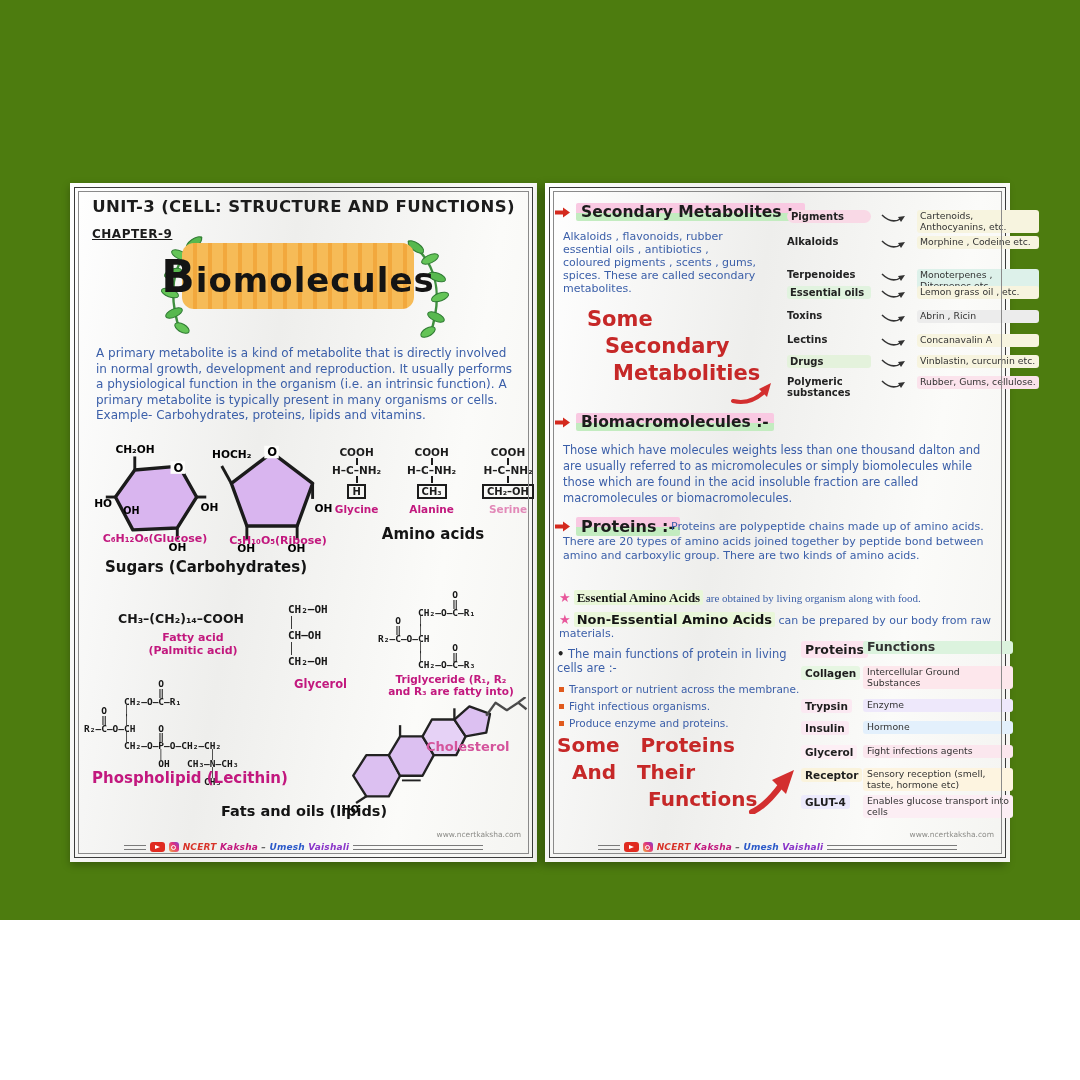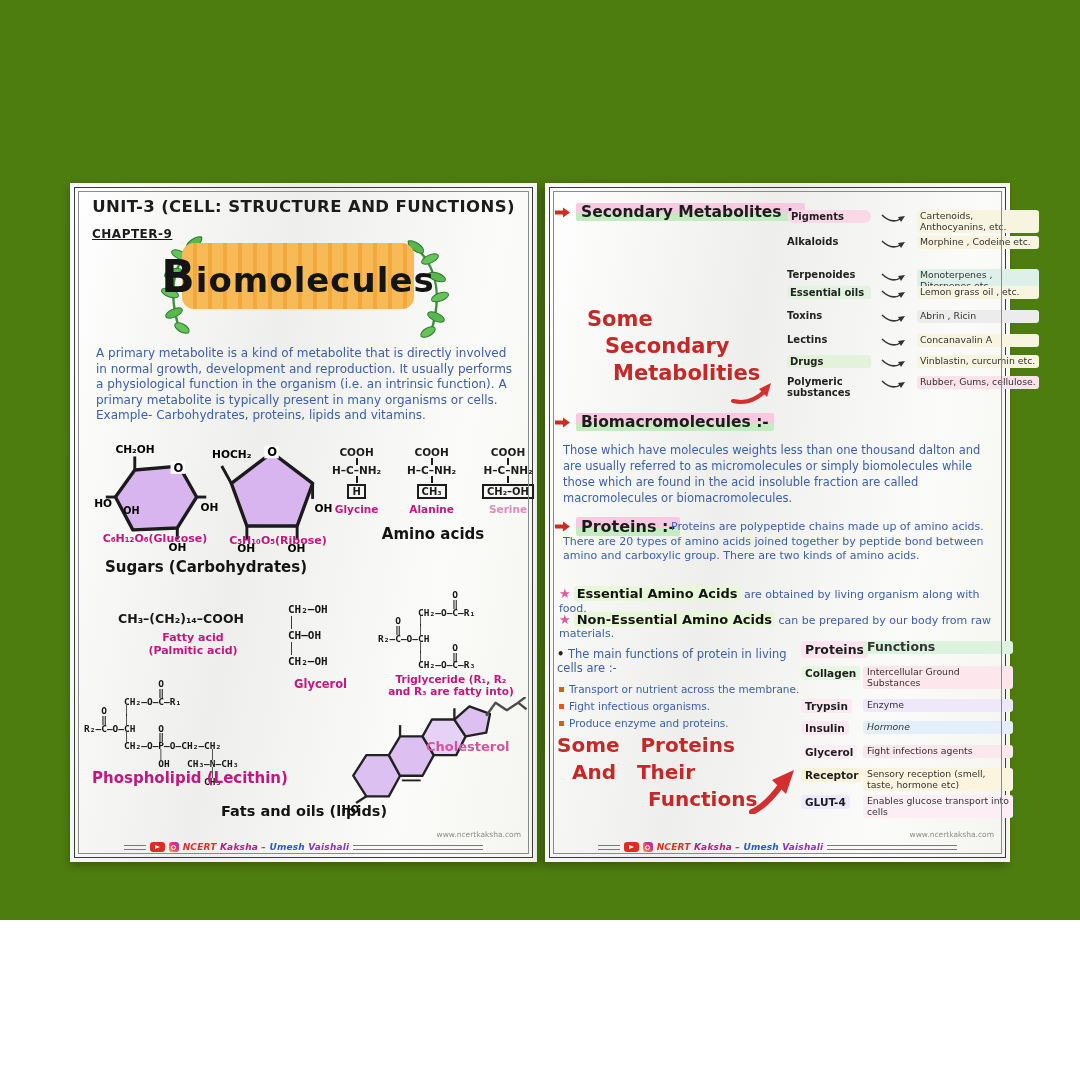--- a/index.html
+++ b/index.html
@@ -235,20 +235,21 @@
   </div>
 
   <div class="page page-right">
 
     <div class="abs sec-heading" style="top:20px;left:10px;">
       <svg width="16" height="11" viewBox="0 0 16 11">
           <polygon points="0,3.5 8,3.5 8,0.5 15,5.5 8,10.5 8,7.5 0,7.5" fill="#d42a1e"></polygon>
         </svg>
       <span class="hl" style="font-size:15.5px;">Secondary Metabolites :-</span>
     </div>
+    <div class="abs ink" style="top:47px;left:18px;width:196px;font-size:11px;line-height:13px;">Alkaloids , flavonoids, rubber essential oils , antibiotics , coloured pigments , scents , gums, spices. These are called secondary metabolites.</div>
 
     <div class="abs redtext" style="top:124px;left:42px;font-size:21px;">Some</div>
     <div class="abs redtext" style="top:151px;left:60px;font-size:21px;">Secondary</div>
     <div class="abs redtext" style="top:178px;left:68px;font-size:21px;">Metabolities</div>
     <svg class="abs" style="top:198px;left:186px;" width="42" height="24" viewBox="0 0 42 24">
       <path d="M2,20 Q20,24 34,10" fill="none" stroke="#d32f2f" stroke-width="4" stroke-linecap="round"></path>
       <polygon points="40,2 28,8 36,16" fill="#d32f2f"></polygon>
     </svg>
 
     <div class="sm-row r1">
@@ -327,21 +328,21 @@
     <div class="abs sec-heading" style="top:334px;left:10px;">
       <svg width="16" height="11" viewBox="0 0 16 11">
           <polygon points="0,3.5 8,3.5 8,0.5 15,5.5 8,10.5 8,7.5 0,7.5" fill="#d42a1e"></polygon>
         </svg>
       <span class="hl" style="font-size:16px;">Proteins :-</span>
     </div>
     <div class="abs ink" style="top:337px;left:18px;width:440px;font-size:11px;line-height:14.5px;">
       <span style="display:inline-block;width:108px;"></span><span>Proteins are polypeptide chains made up of amino acids. There are 20 types of amino acids joined together by peptide bond between amino and carboxylic group. There are two kinds of amino acids.</span>
     </div>
 
-    <div class="abs" style="top:404px;left:14px;width:446px;font-size:11px;line-height:14px;">
+    <div class="abs" style="top:404px;left:14px;width:446px;font-size:11px;line-height:22px;font-family:Liberation Serif, serif;">
       <span class="star">★</span><span class="hl-green" style="font-size:13px;">Essential Amino Acids</span> <span class="ink">are obtained by living organism along with food.</span>
     </div>
     <div class="abs" style="top:430px;left:14px;width:446px;font-size:11px;line-height:13px;">
       <span class="star">★</span><span class="hl-green" style="font-size:13px;">Non-Essential Amino Acids</span> <span class="ink">can be prepared by our body from raw materials.</span>
     </div>
 
     <div class="abs" style="top:464px;left:12px;width:238px;font-size:11.5px;line-height:14px;">
       <span style="color:#222;font-weight:bold;">•</span> <span class="ink">The main functions of protein in living cells are :-</span>
     </div>
     <div class="abs" style="top:500px;left:14px;font-size:10.5px;">
@@ -365,21 +366,21 @@
     <div class="tbl-name th" style="top:458px;background:#fde4ef;">Proteins</div>
     <div class="tbl-val th" style="top:458px;background:#dcf3de;">Functions</div>
 
     <div class="tbl-name" style="top:483px;background:#e6f6e2;">Collagen</div>
     <div class="tbl-val" style="top:483px;background:#fde7ec;">Intercellular Ground Substances</div>
 
     <div class="tbl-name" style="top:516px;background:#fbe9f2;">Trypsin</div>
     <div class="tbl-val" style="top:516px;background:#eee8fb;">Enzyme</div>
 
     <div class="tbl-name" style="top:538px;background:#fbe9f2;">Insulin</div>
-    <div class="tbl-val" style="top:538px;background:#e3f0fc;font-style:italic;">Hormone</div>
+    <div class="tbl-val" style="top:538px;background:#e3f0fc;">Hormone</div>
 
     <div class="tbl-name" style="top:562px;background:#fdeff5;">Glycerol</div>
     <div class="tbl-val" style="top:562px;background:#fbe7ee;">Fight infections agents</div>
 
     <div class="tbl-name" style="top:585px;background:#faf3dc;">Receptor</div>
     <div class="tbl-val" style="top:585px;background:#fdf4e0;">Sensory reception (smell, taste, hormone etc)</div>
 
     <div class="tbl-name" style="top:612px;background:#eceafc;">GLUT-4</div>
     <div class="tbl-val" style="top:612px;background:#fceef4;">Enables glucose transport into cells</div>
 

